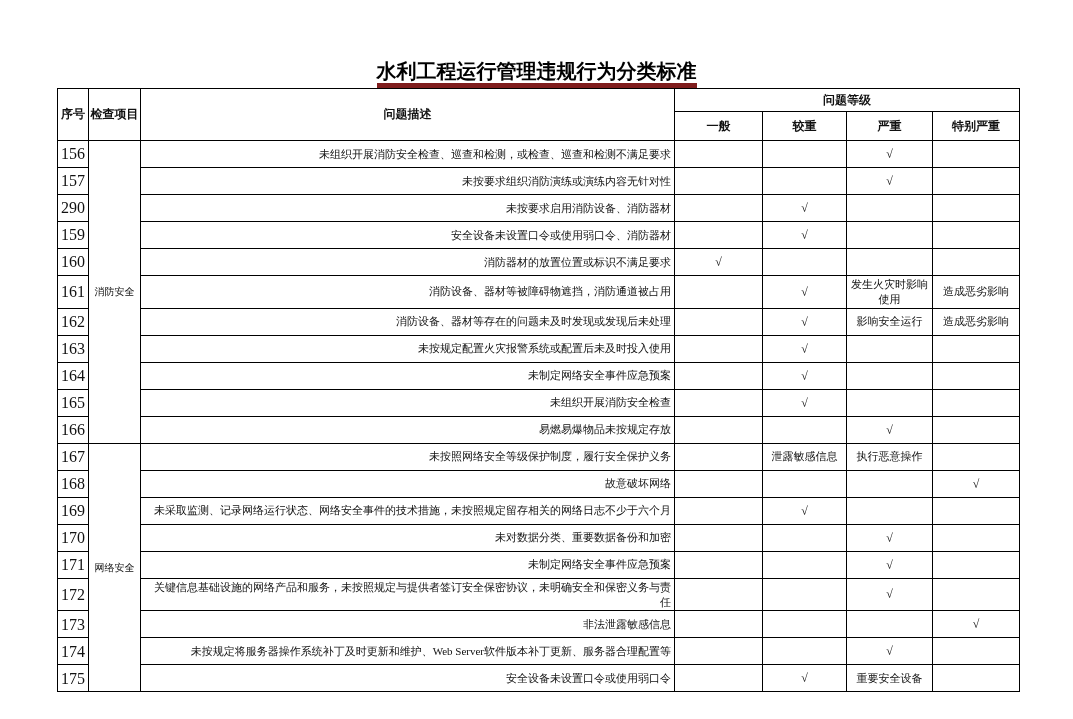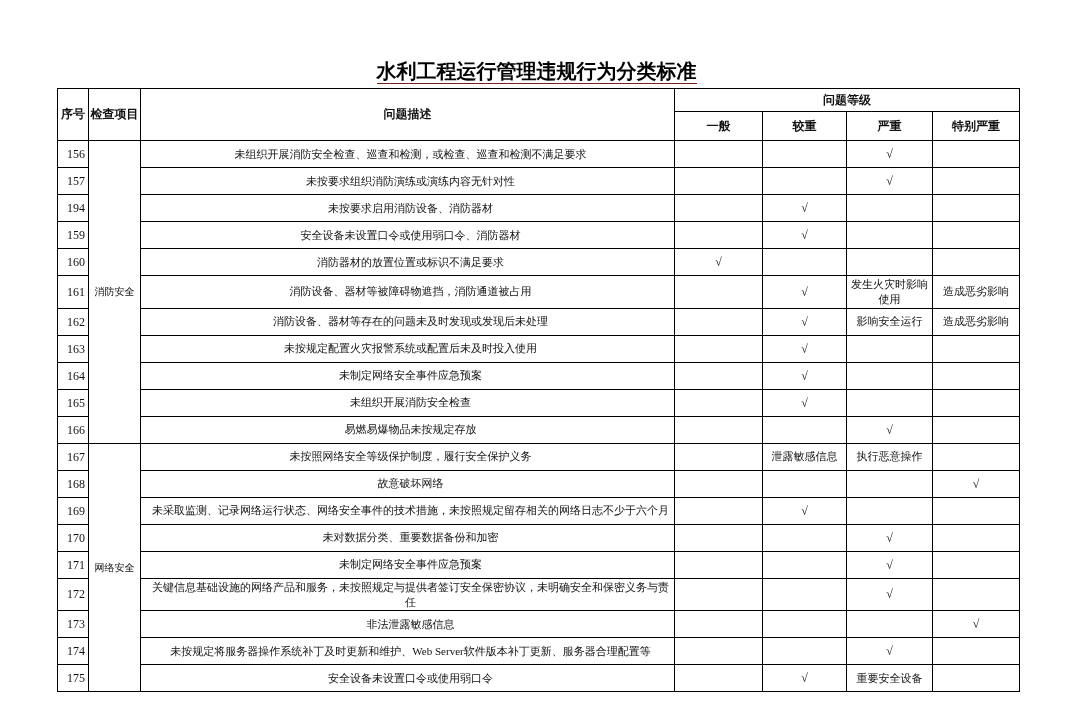--- a/index.html
+++ b/index.html
@@ -16,21 +16,21 @@
     top:60px;left:0;width:1073px;
     text-align:center;
   }
   .title-text{
     display:inline-block;
     font-family:"Liberation Sans","DejaVu Sans",sans-serif;
     font-weight:bold;
     font-size:20px;
     letter-spacing:0px;
     color:#000000;
-    border-bottom:1px solid #7f1d1d;
+    border-bottom:6px solid #7f1d1d;
     padding-bottom:1px;
     line-height:22px;
   }
   table.doc-table{
     position:absolute;
     left:57px;top:88px;
     width:962px;
     border-collapse:collapse;
     table-layout:fixed;
   }
@@ -43,32 +43,32 @@
   .doc-table th{
     font-family:"Liberation Sans","DejaVu Sans",sans-serif;
     font-weight:bold;
     font-size:12px;
     padding:1px;
   }
   .th-group{height:20px;}
   .th-lv{height:26px;}
   .th-no,.th-cat,.th-desc{height:48px;}
   td.cell-no{
-    text-align:right;
-    font-size:12px;
+    text-align:left;
+    font-size:16px;
     height:24px;
   }
   td.cell-cat{
     text-align:center;
     font-size:10px;
     padding:0;
     font-family:Liberation Sans, sans-serif;
   }
   td.cell-desc{
-    text-align:center;
+    text-align:right;
     font-size:11px;
     padding-left:9px;
     height:24px;
   }
   td.cell-level{
     text-align:center;
     font-size:11px;
     height:24px;
   }
   td.cell-level .check{font-size:12px;}
@@ -117,21 +117,21 @@
         </tr>
         <tr>
           <td class="cell-no">157</td>
           <td class="cell-desc">未按要求组织消防演练或演练内容无针对性</td>
           <td class="cell-level"></td>
           <td class="cell-level"></td>
           <td class="cell-level"><span class="check">√</span></td>
           <td class="cell-level"></td>
         </tr>
         <tr>
-          <td class="cell-no">194</td>
+          <td class="cell-no">290</td>
           <td class="cell-desc">未按要求启用消防设备、消防器材</td>
           <td class="cell-level"></td>
           <td class="cell-level"><span class="check">√</span></td>
           <td class="cell-level"></td>
           <td class="cell-level"></td>
         </tr>
         <tr>
           <td class="cell-no">159</td>
           <td class="cell-desc">安全设备未设置口令或使用弱口令、消防器材</td>
           <td class="cell-level"></td>

